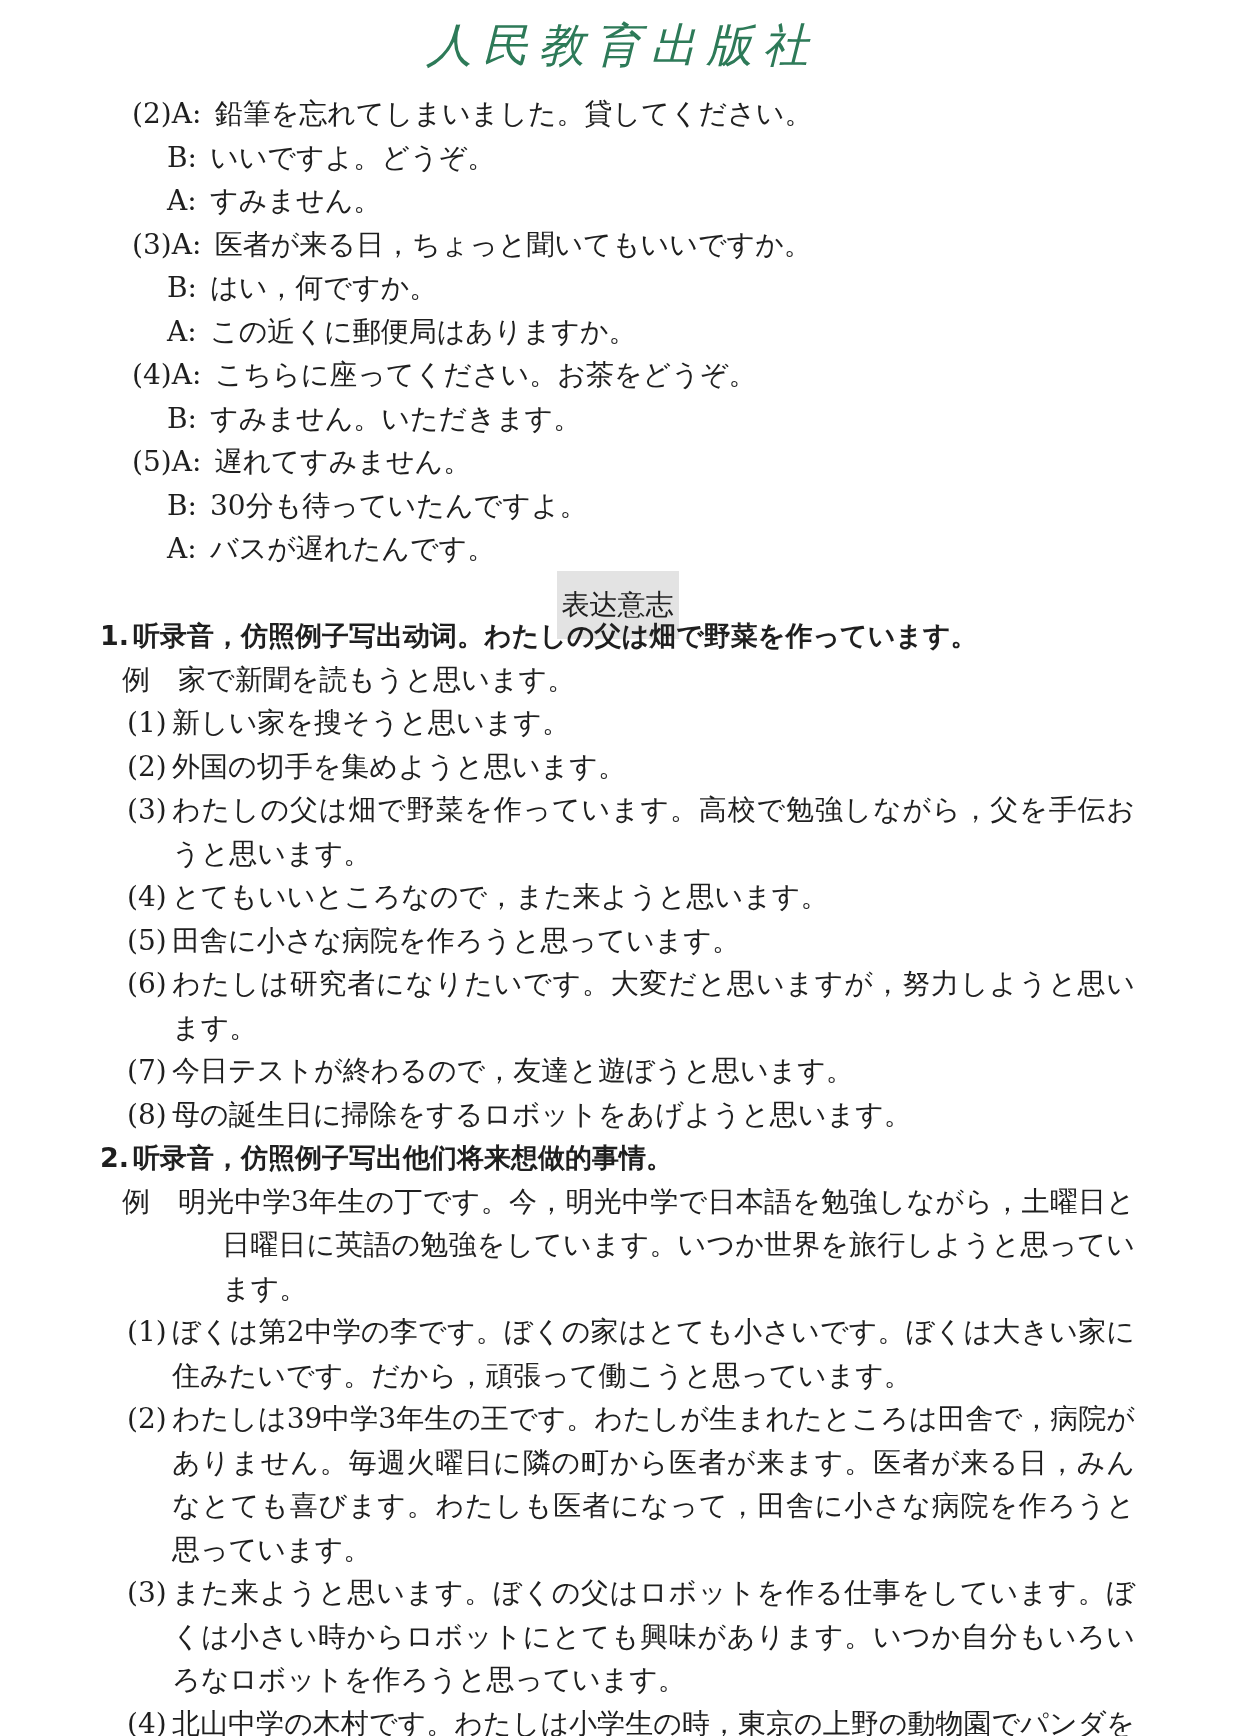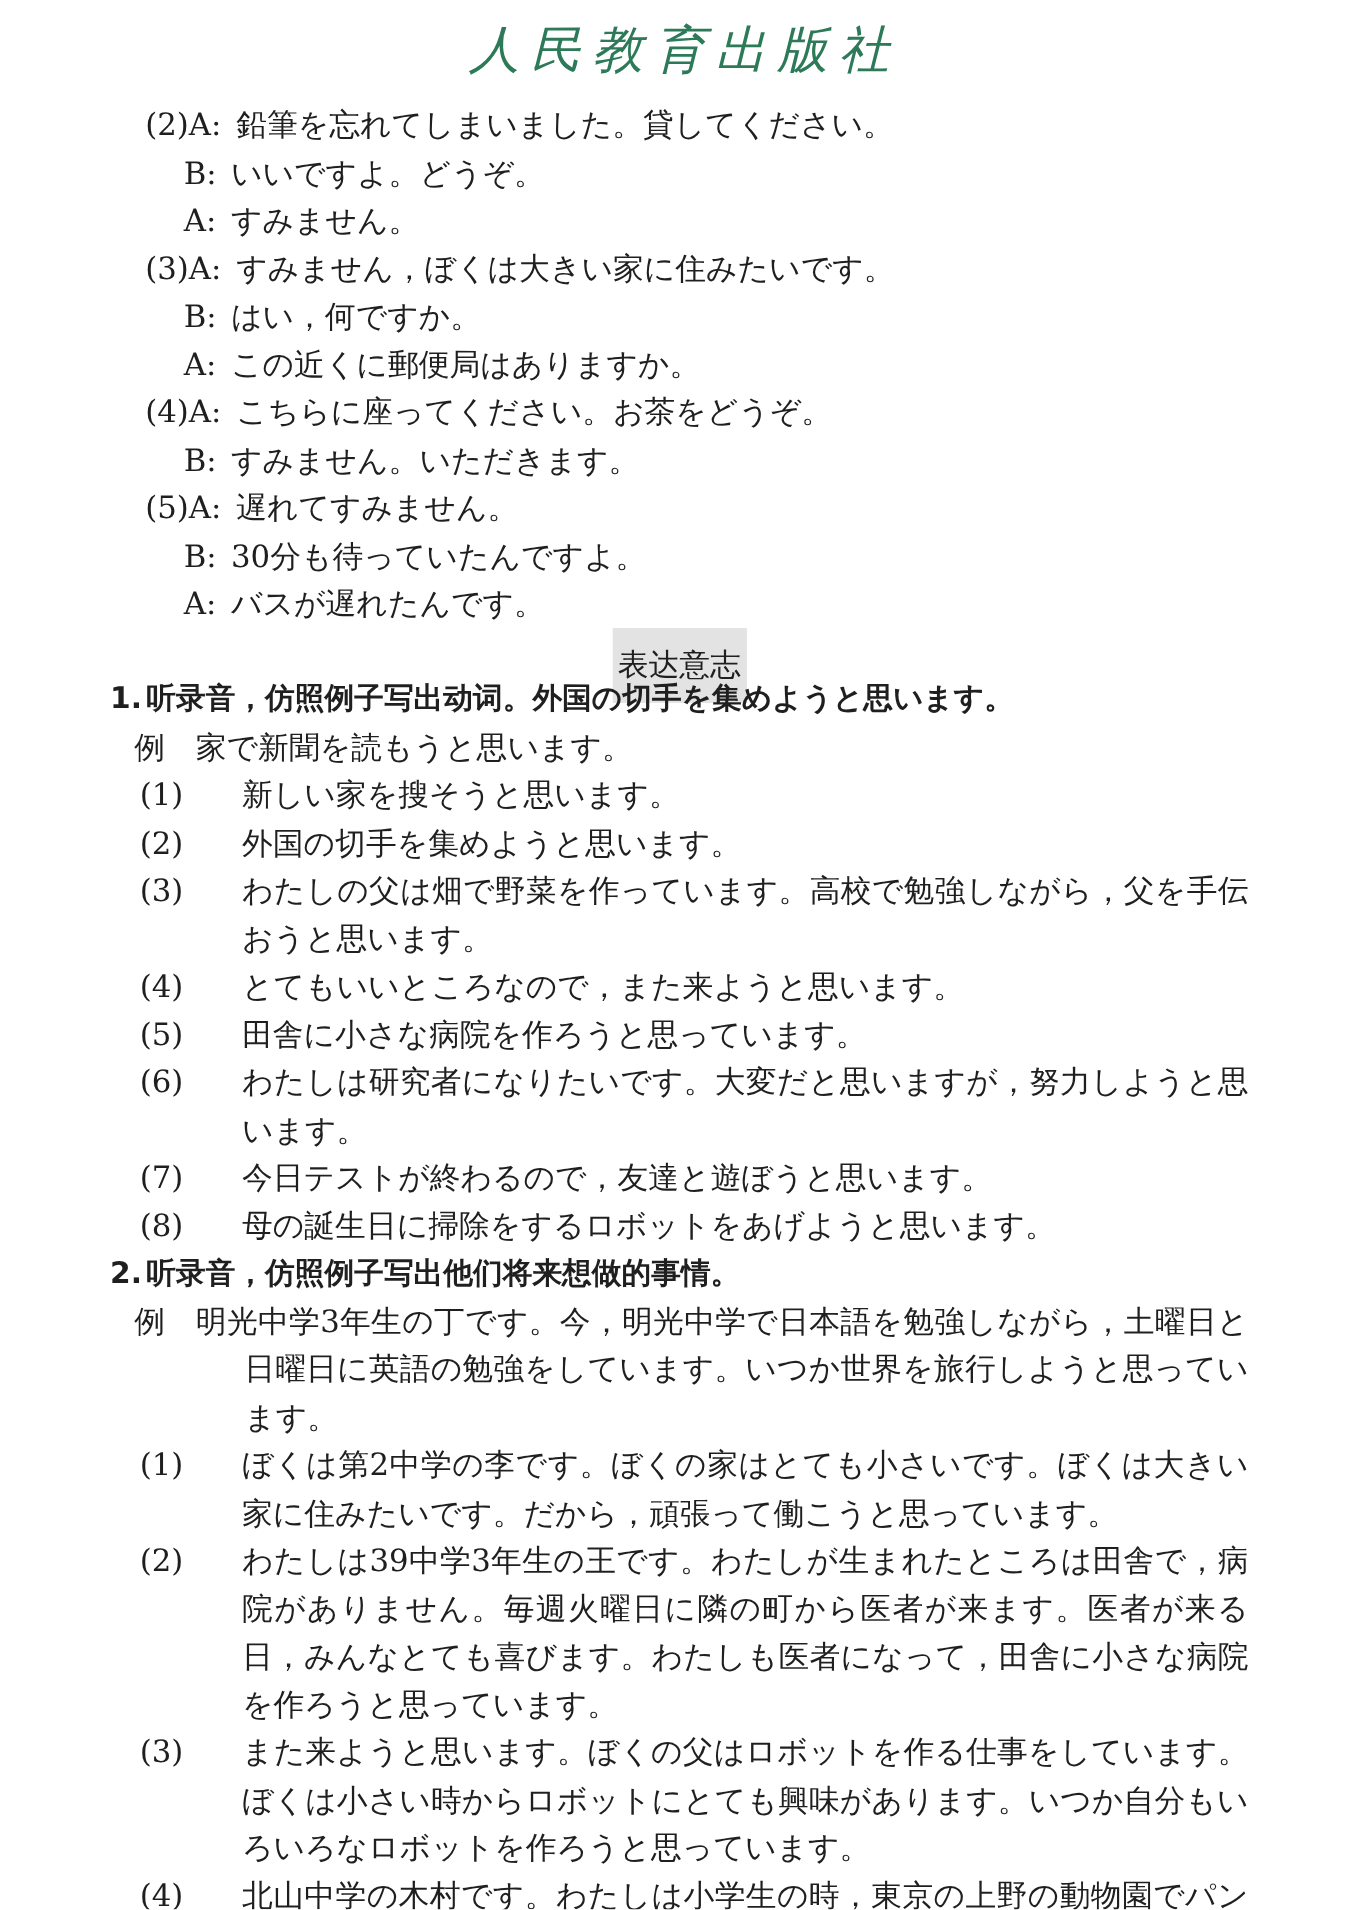--- a/index.html
+++ b/index.html
@@ -55,21 +55,21 @@
 
   
   .example-row { display:flex; padding-left:22px; font-size:28px; line-height:43.5px; }
   .example-marker { flex:0 0 56px; }
   .example-text { flex:1; text-align:justify; word-break:break-all; }
   .example-text.hang2 { padding-left:44px; text-indent:-44px; }
 
   
   .item-row { display:flex; padding-left:27px; font-size:28px; line-height:43.5px; }
   .item-num { flex:0 0 45px; }
-  .item-text { flex:1; text-align:justify; word-break:break-all;margin-left:48px; }
+  .item-text { flex:1; text-align:justify; word-break:break-all; }
 </style>
 </head>
 <body>
 
 <div class="page">
 
   <div class="logo top">人民教育出版社</div>
 
   <div class="content">
 
@@ -85,21 +85,21 @@
         <span class="dia-text">いいですよ。どうぞ。</span>
       </div>
       <div class="dia-row">
         <span class="dia-num"></span>
         <span class="dia-speaker">A:</span>
         <span class="dia-text">すみません。</span>
       </div>
       <div class="dia-row">
         <span class="dia-num">(3)</span>
         <span class="dia-speaker">A:</span>
-        <span class="dia-text">すみません，ぼくは大きい家に住みたいです。</span>
+        <span class="dia-text">医者が来る日，ちょっと聞いてもいいですか。</span>
       </div>
       <div class="dia-row">
         <span class="dia-num"></span>
         <span class="dia-speaker">B:</span>
         <span class="dia-text">はい，何ですか。</span>
       </div>
       <div class="dia-row">
         <span class="dia-num"></span>
         <span class="dia-speaker">A:</span>
         <span class="dia-text">この近くに郵便局はありますか。</span>
@@ -131,21 +131,21 @@
       </div>
     </div>
 
     <div class="section-header-wrap">
       <span class="section-header">表达意志</span>
     </div>
 
     <div>
       <div class="ex-head">
         <span class="ex-head-num">1.</span>
-        <span class="ex-head-title">听录音，仿照例子写出动词。外国の切手を集めようと思います。</span>
+        <span class="ex-head-title">听录音，仿照例子写出动词。わたしの父は畑で野菜を作っています。</span>
       </div>
       <div class="example-row">
         <span class="example-marker">例</span>
         <div class="example-text">家で新聞を読もうと思います。</div>
       </div>
       <div class="item-row">
         <span class="item-num">(1)</span>
         <div class="item-text">新しい家を搜そうと思います。</div>
       </div>
       <div class="item-row">

